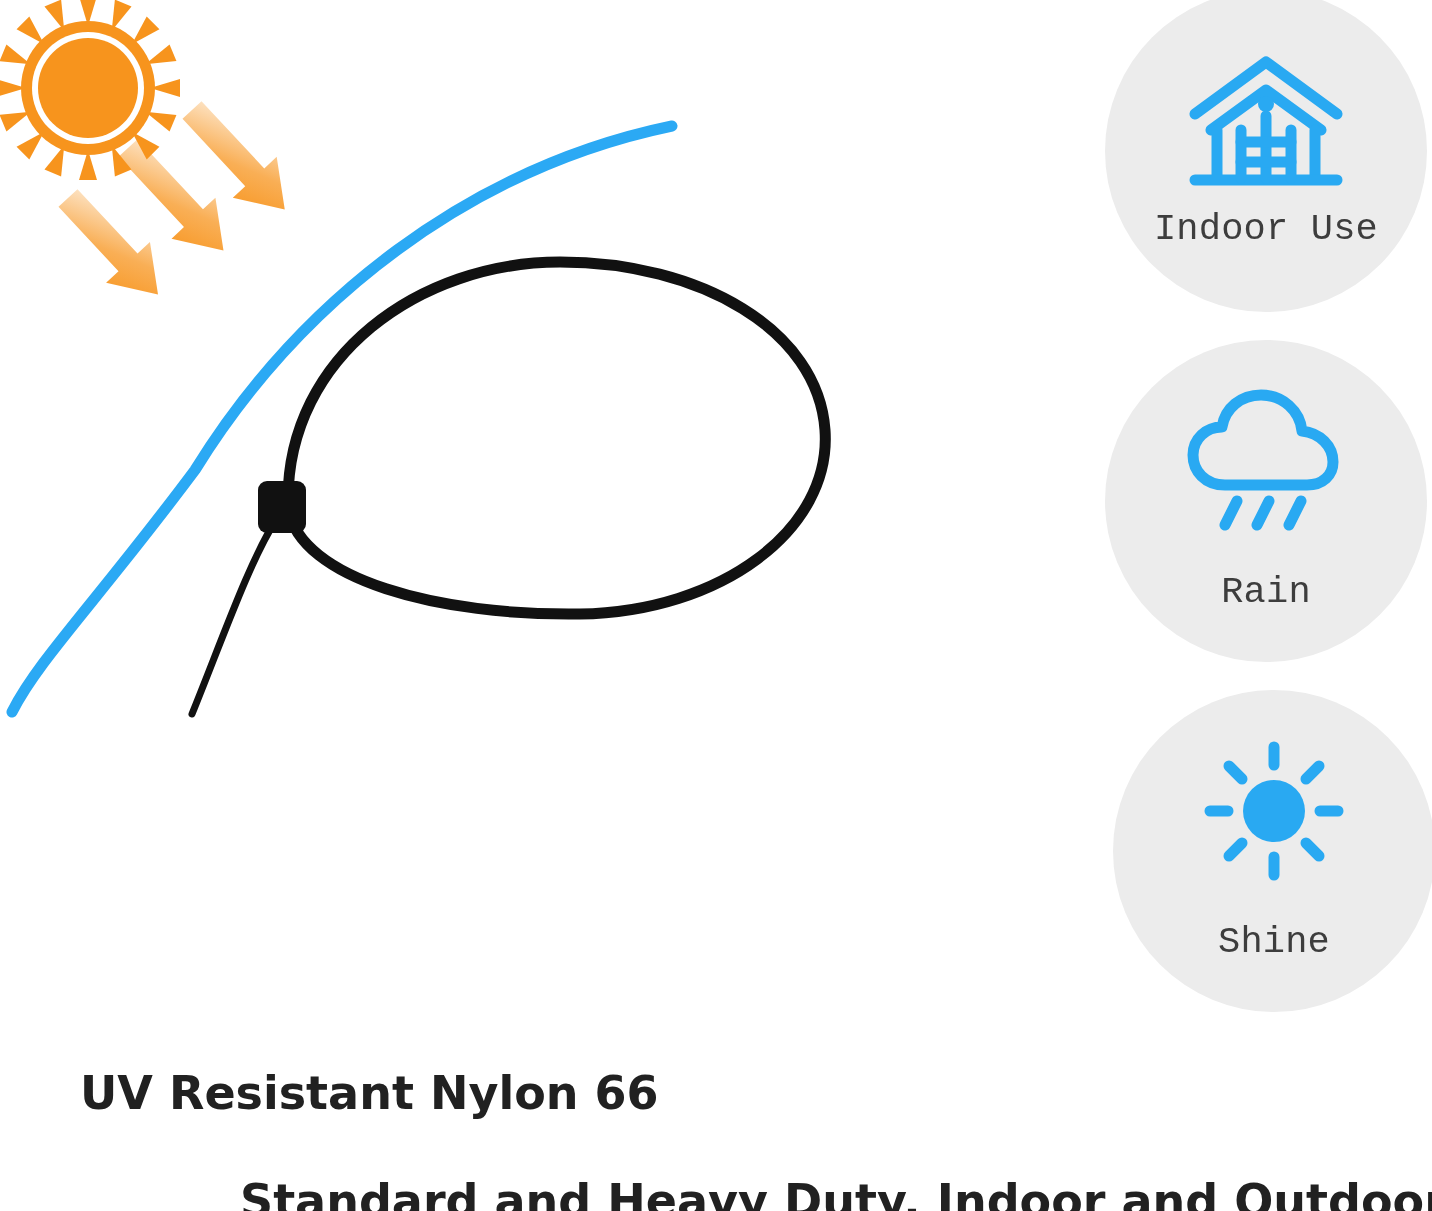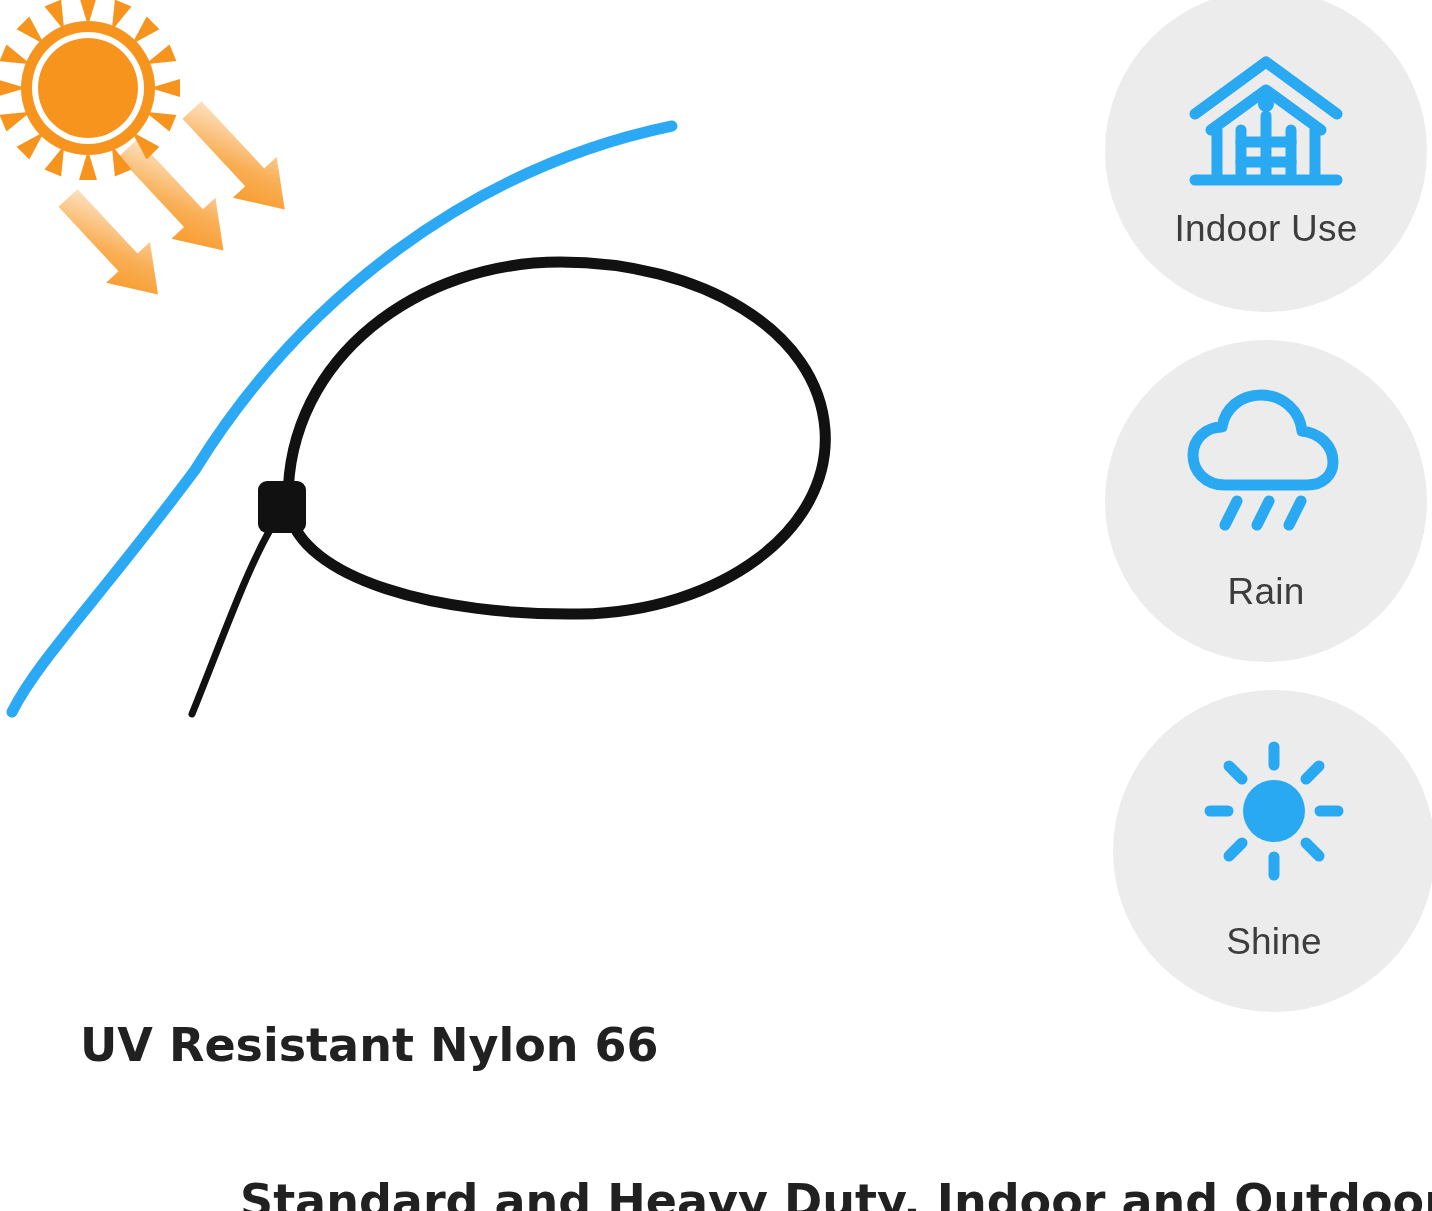--- a/index.html
+++ b/index.html
@@ -47,37 +47,37 @@
   .badge-icon {
     width: 170px;
     height: 150px;
     display: flex;
     align-items: center;
     justify-content: center;
   }
   .badge-label {
     font-size: 37px;
     color: #3d3d3d;
-    font-family: Liberation Sans, sans-serif;
+    font-family: Liberation Mono, monospace;
     letter-spacing: 0.2px;
     margin-top: 6px;
   }
   #badge-indoor { left: 0px;  top: -10px; }
   #badge-rain   { left: 0px;  top: 340px; }
   #badge-shine  { left: 8px;  top: 690px; text-align: center; }
 
   
   #badge-rain .badge-icon { margin-bottom: 26px; }
   #badge-shine .badge-icon { margin-bottom: 26px; }
 
   
   #caption {
     position: absolute;
     left: 80px;
-    top: 1010px;
+    top: 1058px;
     width: 1100px;
   }
   .caption-line {
     font-family: "DejaVu Sans", sans-serif;
     font-weight: bold;
     font-size: 46px;
     line-height: 70px;
     color: #212121;
     white-space: nowrap;
   }

